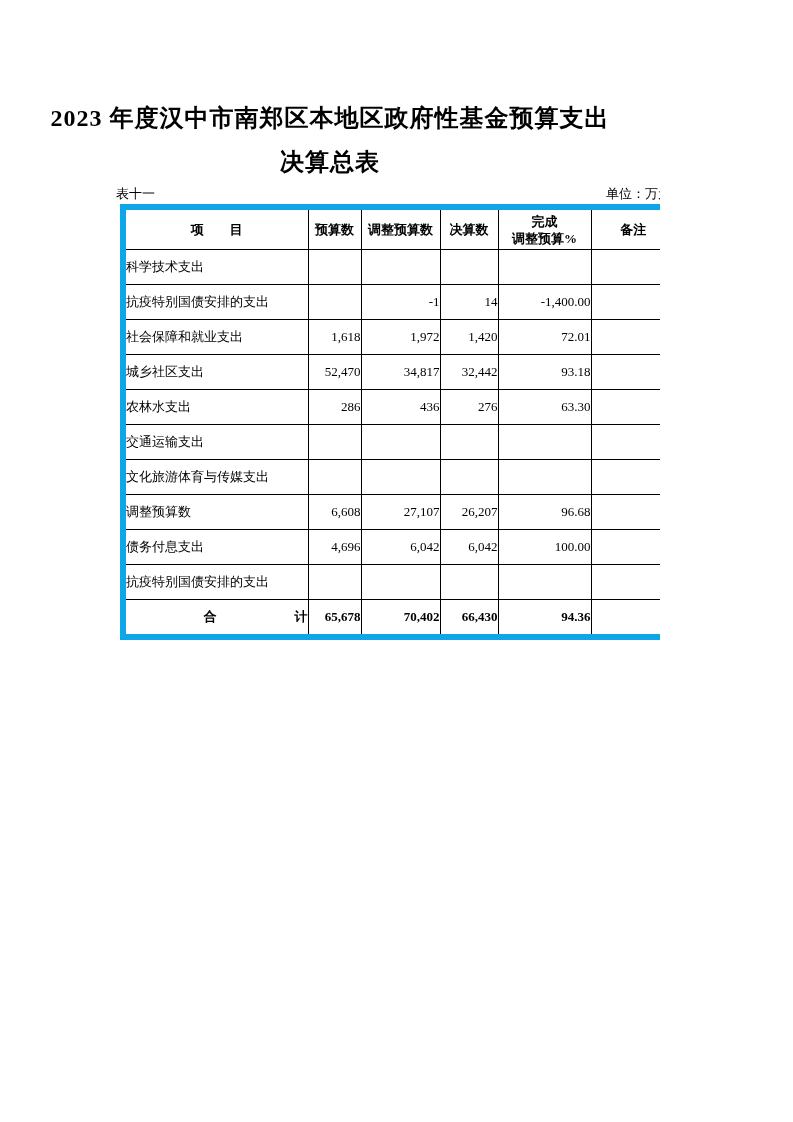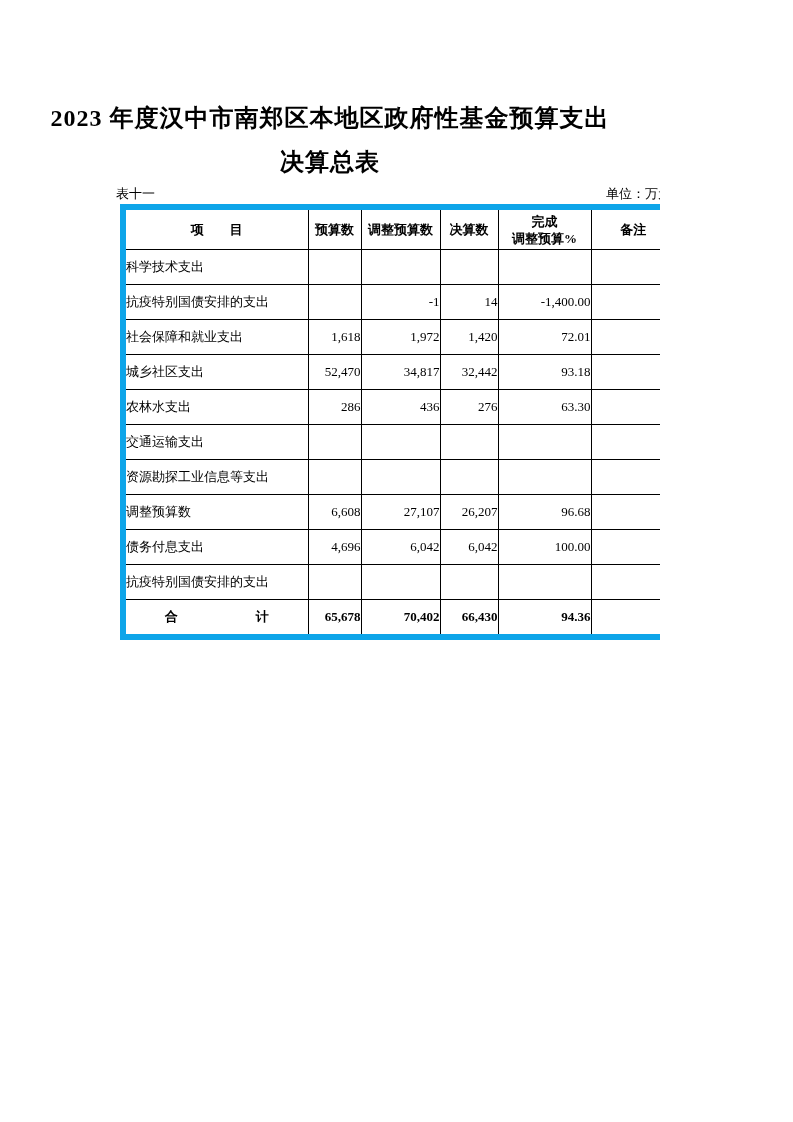--- a/index.html
+++ b/index.html
@@ -34,21 +34,21 @@
   }
   table.budget th{
     height:39px;font-weight:bold;text-align:center;
     white-space:pre-line;line-height:17px;vertical-align:middle;
   }
   table.budget td{height:34px;vertical-align:middle;font-weight:normal;}
   td.c-item{text-align:left;padding-left:3px;}
   td.c-num{text-align:right;padding-right:3px;}
   td.c-remark{text-align:center;}
   tr.total-row td{font-weight:bold;}
-  tr.total-row td.c-item{text-align:center;padding-left:0;}
+  tr.total-row td.c-item{text-align:right;padding-left:0;}
 </style>
 </head>
 <body>
 
 <div class="page">
 
   <div class="title-block">
     <div class="title-line">2023 年度汉中市南郑区本地区政府性基金预算支出</div>
     <div class="title-line">决算总表</div>
   </div>
@@ -121,21 +121,21 @@
         </tr>
         <tr>
           <td class="c-item">交通运输支出</td>
           <td class="c-num"></td>
           <td class="c-num"></td>
           <td class="c-num"></td>
           <td class="c-num"></td>
           <td class="c-remark"></td>
         </tr>
         <tr>
-          <td class="c-item">资源勘探工业信息等支出</td>
+          <td class="c-item">文化旅游体育与传媒支出</td>
           <td class="c-num"></td>
           <td class="c-num"></td>
           <td class="c-num"></td>
           <td class="c-num"></td>
           <td class="c-remark"></td>
         </tr>
         <tr>
           <td class="c-item">调整预算数</td>
           <td class="c-num">6,608</td>
           <td class="c-num">27,107</td>

